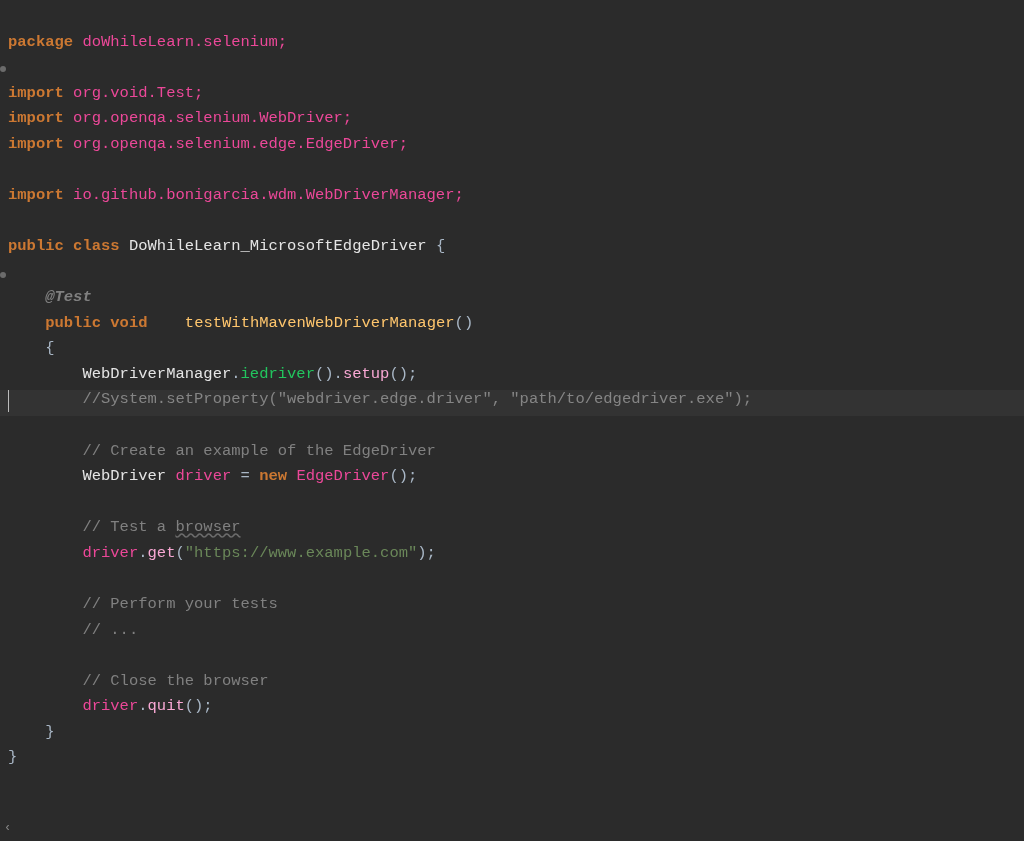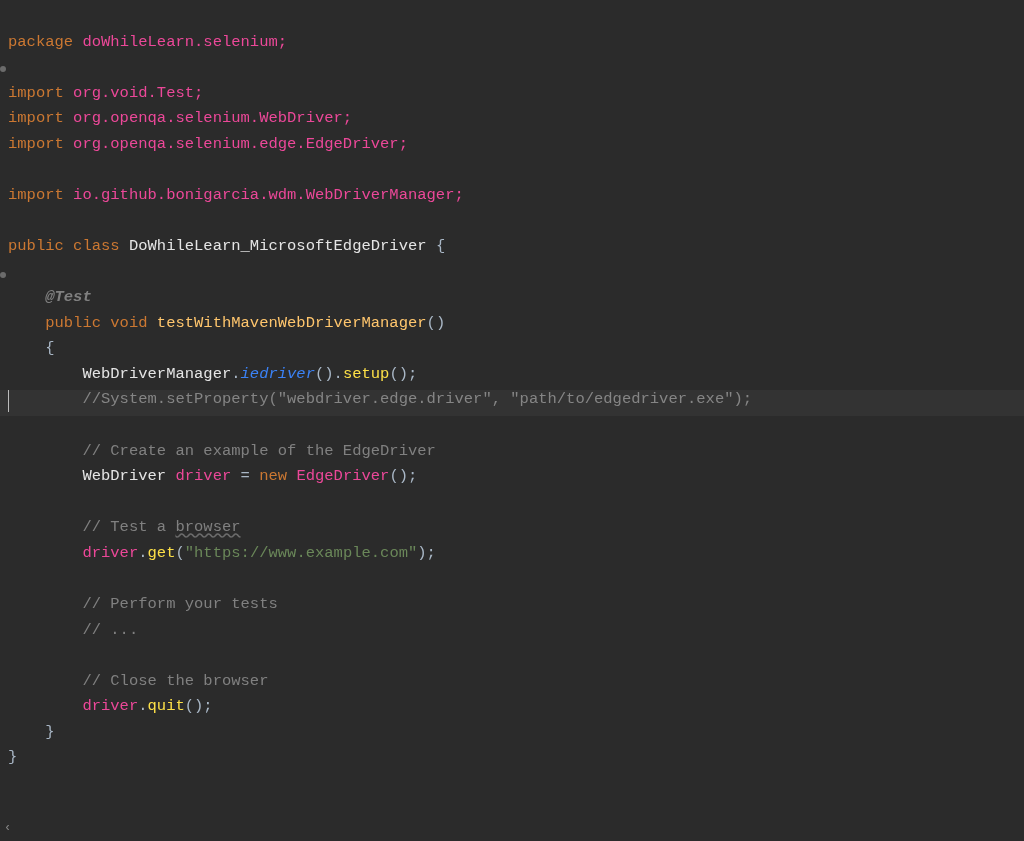--- a/index.html
+++ b/index.html
@@ -36,38 +36,38 @@
     background: #bbb;
   }
   .gutter-marker {
     position: absolute;
     left: 0px;
     width: 6px;
     height: 6px;
     border-radius: 50%;
     background: #6b6b6b;
   }
-  .kw { color: #cc7832; }           
+  .kw { color: #cc7832; font-weight: bold; }           
   .pkg { color: #ec4899; }       
-  .italic-method { color: #3b82f6; font-style: italic; }
+  .italic-method { color: #22c55e; }
   .anno { color: #808080; font-style: italic; font-weight: bold; }
   .comment { color: #808080; }
   .string { color: #6a8759; }
   .punct { color: #a9b7c6; }
   .cls { color: #e5e5e5; }
   .underline { text-decoration: underline; text-decoration-color: #6b6b6b; text-decoration-style: wavy; }
   .footer-arrow {
     position: absolute;
     bottom: 2px;
     left: 4px;
     color: #888;
     font-size: 12px;
   }
-  .fn-yellow { color: #ffc66d; }
-  .fn-olive { color: #fde047; }
+  .fn-yellow { color: #ffc66d; margin-left: 28px; }
+  .fn-olive { color: #f9a8d4; }
 </style>
 </head>
 <body>
 
 <div class="gutter-marker" style="top:66px;"></div>
 <div class="gutter-marker" style="top:272px;"></div>
 
 <div class="current-line"></div>
 <div class="cursor"></div>
 

